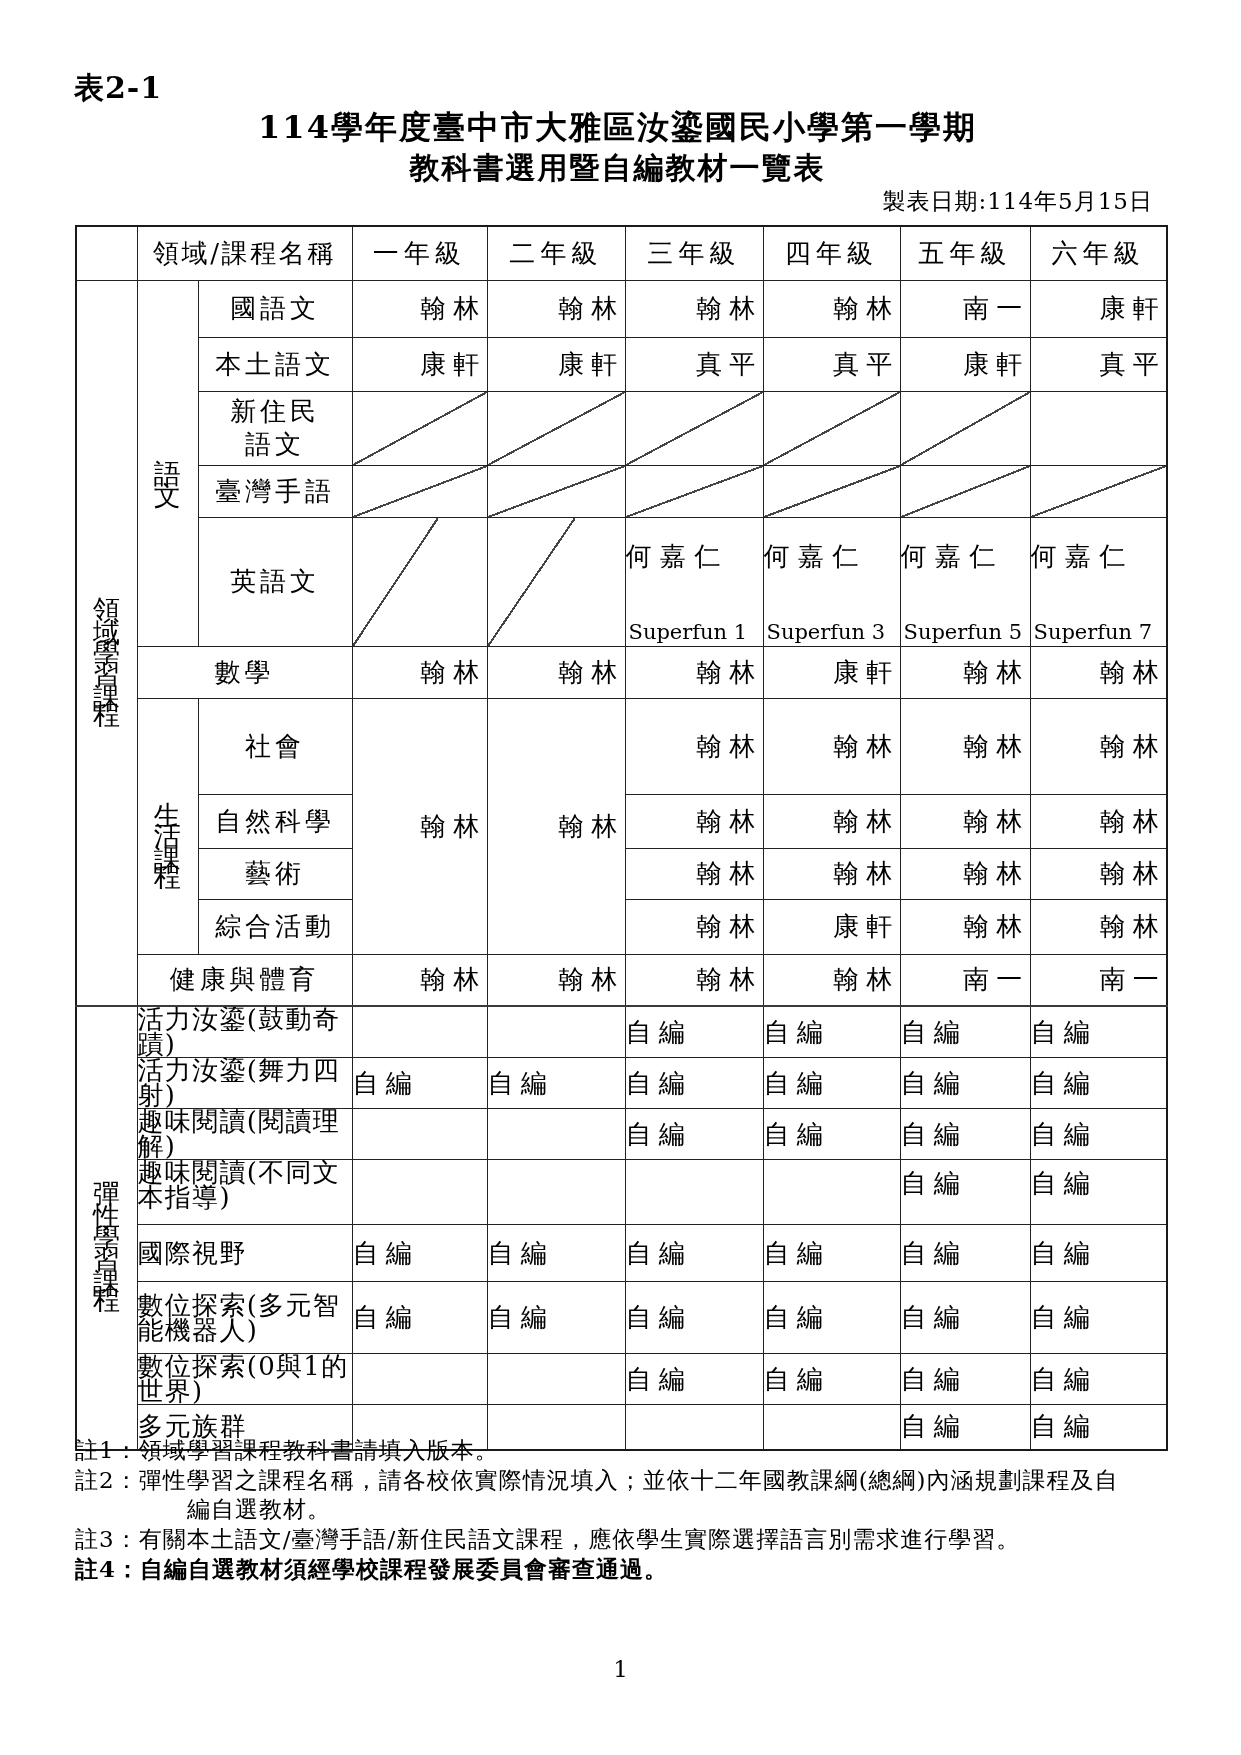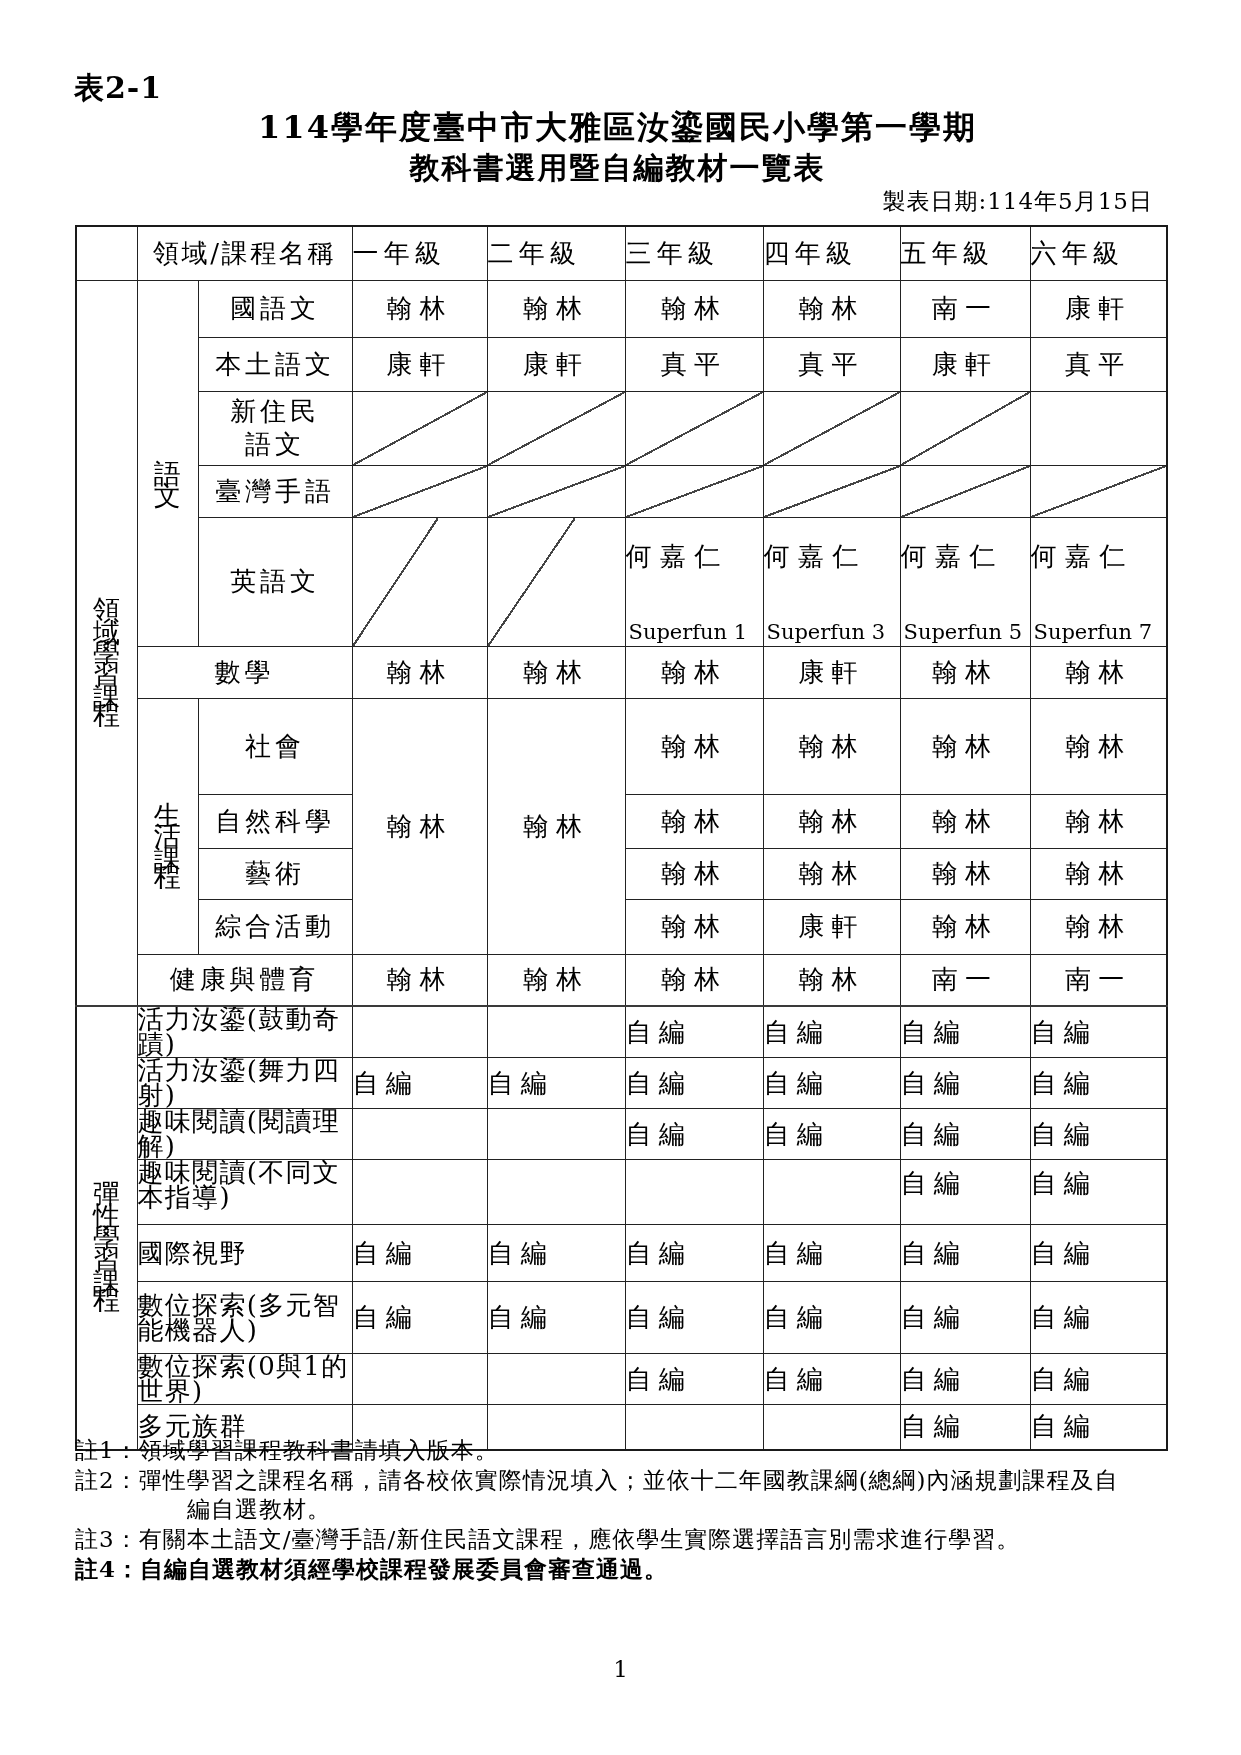--- a/index.html
+++ b/index.html
@@ -21,32 +21,32 @@
   table.main {
     position:absolute; left:75px; top:225px;
     border-collapse: collapse; table-layout: fixed;
     width: 1092px;
     border: 2.5px solid #1a1a1a;
     padding-left: 48px;
   }
   table.main td { border:1.6px solid #222; padding:0; overflow:hidden; font-size:26px; vertical-align:middle; }
 
   
-  td.hdr { letter-spacing:0.2em; font-size:26px; }
+  td.hdr { text-align:center; letter-spacing:0.2em; font-size:26px; }
   td.hdr-name { text-align:center; letter-spacing:0.1em; font-size:26px; }
 
   
   td.vcell { text-align:center; }
   .v-label { writing-mode: vertical-rl; text-orientation: upright; letter-spacing:0.8em; font-size:27px; display:inline-block; line-height:1.1; }
 
   
   td.course { text-align:center; letter-spacing:0.15em; font-size:26px; line-height:33px; }
 
   
-  td.val { text-align:center; padding-left:5px; letter-spacing:0.28em; font-size:26px; }
+  td.val { text-align:right; padding-left:5px; letter-spacing:0.28em; font-size:26px; }
 
   
   td.diag { position:relative; }
   td.diag::after {
     content:""; position:absolute; left:0; top:0; right:0; bottom:0;
     background: linear-gradient(to bottom right, transparent calc(50% - 1px), #444 calc(50% - 1px), #444 calc(50% + 1px), transparent calc(50% + 1px));
   }
   td.diag-part { position:relative; }
   td.diag-part::after {
     content:""; position:absolute; left:0; top:0; bottom:0; width:64%;

